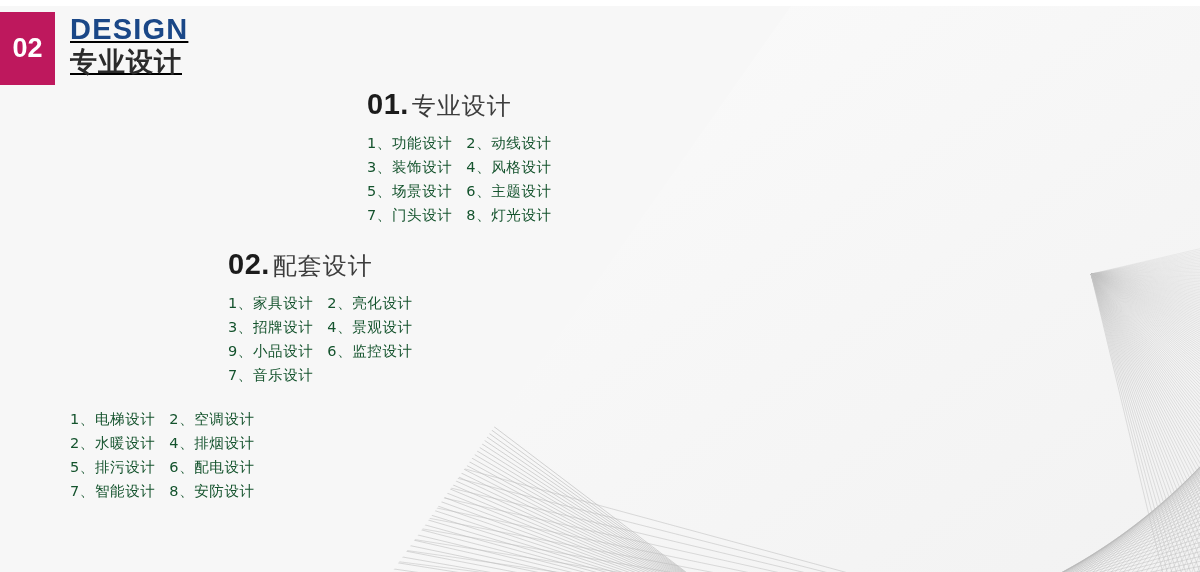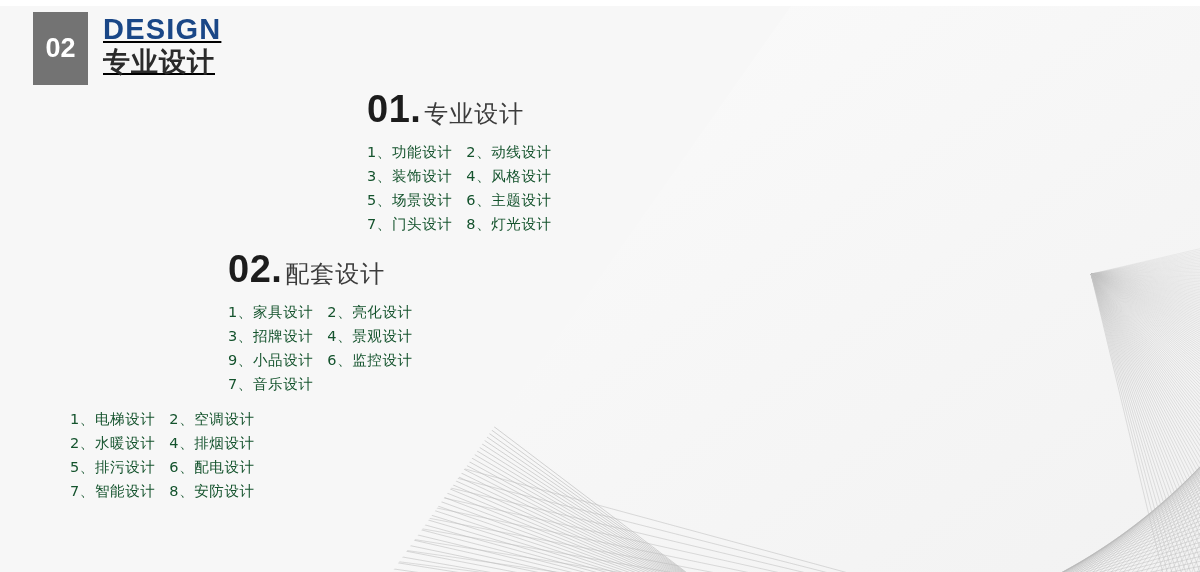--- a/index.html
+++ b/index.html
@@ -20,44 +20,43 @@
   
   .bg-art{
     position:absolute;left:0;top:0;width:1200px;height:572px;
     z-index:1;pointer-events:none;
   }
   .bg-art svg{display:block;width:1200px;height:572px;}
 
   
   .header{position:absolute;left:0;top:12px;z-index:5;display:flex;align-items:flex-start;}
   .num-badge{
-    width:55px;height:73px;background:#737373;
+    width:55px;height:73px;background:#be185d;
     display:flex;align-items:center;justify-content:center;
     color:#ffffff;font-size:27px;font-weight:bold;letter-spacing:0px;
     font-family:"Liberation Sans","DejaVu Sans",sans-serif;
-    margin-left:33px;
   }
   .header-text{margin-left:15px;margin-top:2px;text-decoration:underline;}
   .header-en{
     font-size:29px;font-weight:bold;color:#1a4787;letter-spacing:1.2px;
     line-height:31px;font-family:"Liberation Sans","DejaVu Sans",sans-serif;
   }
   .header-cn{
     font-size:27px;font-weight:bold;color:#2b2b2b;letter-spacing:1px;
     line-height:31px;margin-top:1px;
     font-family:"DejaVu Sans","Liberation Sans",sans-serif;
   }
 
   
   .block{position:absolute;z-index:4;}
   .block-title{
     display:flex;align-items:baseline;white-space:nowrap;
   }
   .block-num{
-    font-size:38px;font-weight:bold;color:#1c1c1c;letter-spacing:0.5px;
+    font-size:29px;font-weight:bold;color:#1c1c1c;letter-spacing:0.5px;
     font-family:"Liberation Sans","DejaVu Sans",sans-serif;
   }
   .block-name{
     font-size:24px;color:#3c3c3c;margin-left:3px;letter-spacing:1px;
     font-family:"DejaVu Sans","Liberation Sans",sans-serif;
   }
   .block-items{
     margin-top:13px;
     display:grid;grid-template-columns:auto auto;
     column-gap:14px;row-gap:7px;

